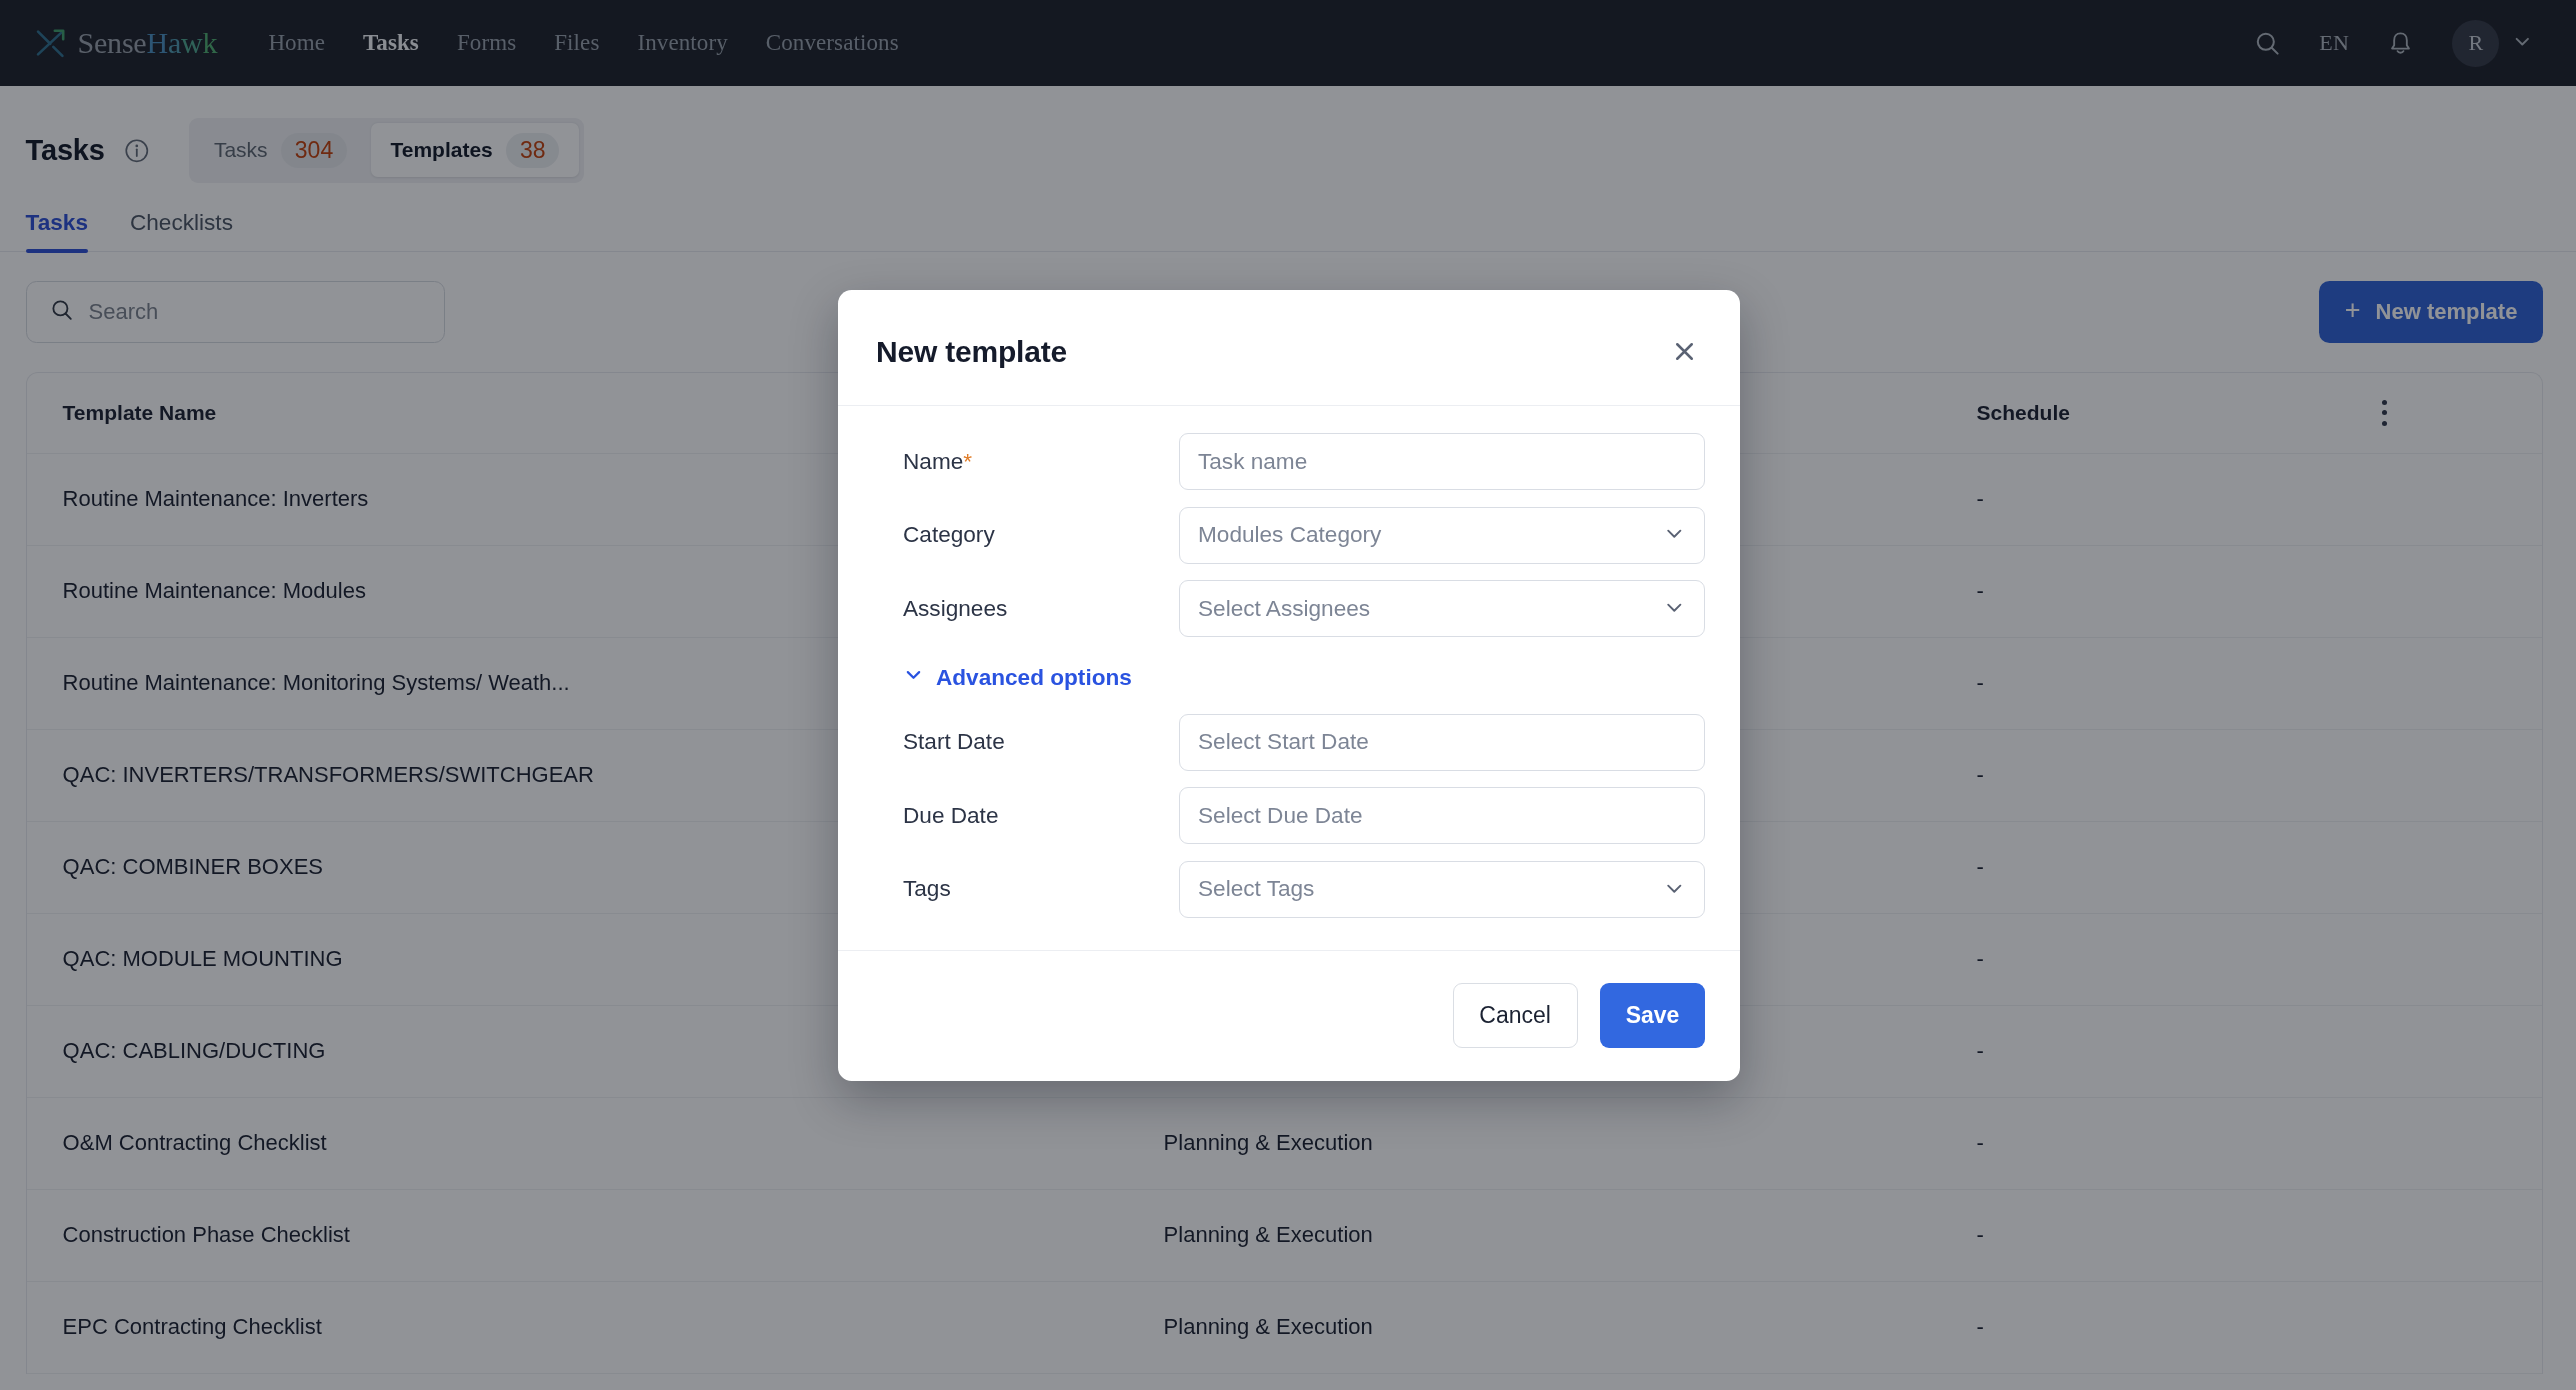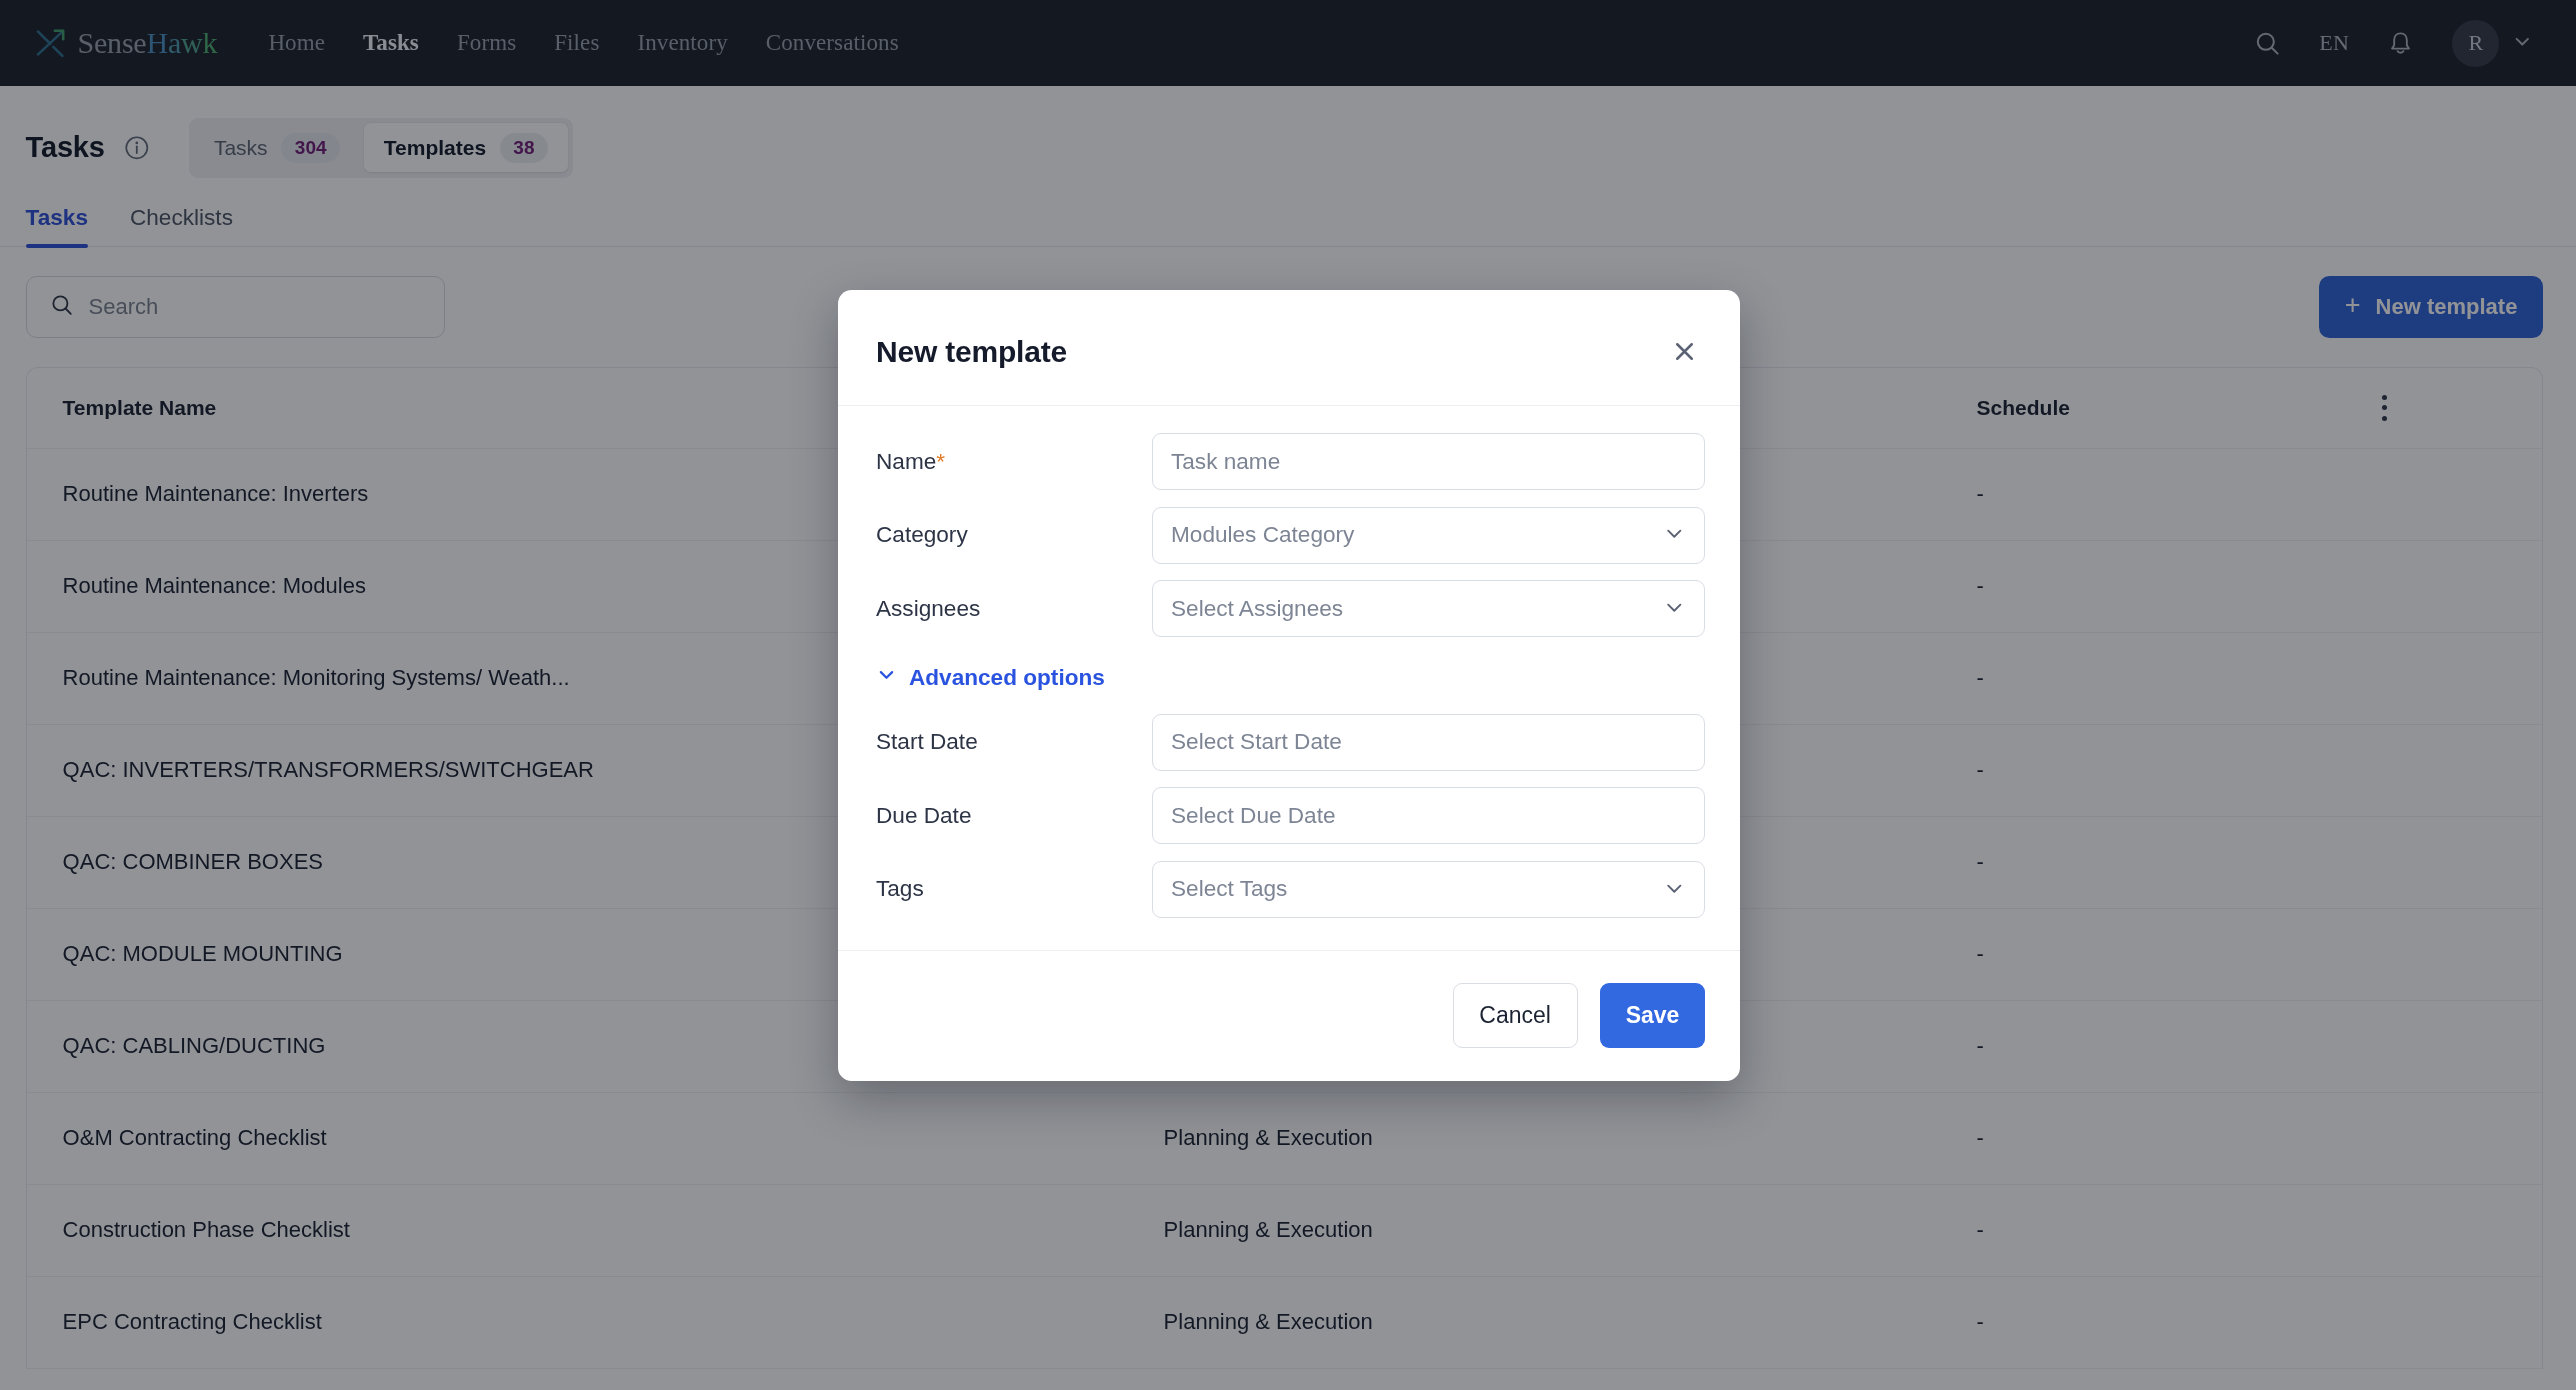--- a/index.html
+++ b/index.html
@@ -58,21 +58,21 @@
     margin-left: 19.6px;
   }
   .seg-btn {
     display: flex; align-items: center; gap: 13.6px;
     padding: 9.8px 19.6px; border-radius: 6.8px; cursor: pointer;
     font-size: 21px; color: #5c6470; white-space: nowrap;
   }
   .seg-btn.active { background: #ffffff; color: #111827; font-weight: 700; box-shadow: 0 0.8px 2.3px rgba(16,24,40,.10); }
   .seg-count {
     background: #e6e8ec; border-radius: 18px; padding: 3.8px 13.6px;
-    font-size: 19px; font-weight: 700; color: #701a75;
+    font-size: 23px; font-weight: 400; color: #c2410c;
   }
   .seg-btn.active .seg-count { background: #eceef1; }
 
   
   .subtabs {
     display: flex; align-items: flex-end; gap: 42px;
     padding: 27px 0 0 25.6px;
     border-bottom: 1.5px solid #e8eaee;
     position: relative;
   }
@@ -123,21 +123,21 @@
     box-shadow: 0 18px 48px rgba(9,14,28,0.30);
     display: flex; flex-direction: column;
   }
   .modal-head {
     display: flex; align-items: center; justify-content: space-between;
     padding: 41px 35px 33px 38px; border-bottom: 1.5px solid #eceef2;
   }
   .modal-title { font-size: 30px; font-weight: 700; color: #151b2b; letter-spacing: -0.2px; }
   .close-btn { width: 41px; height: 41px; display: flex; align-items: center; justify-content: center; cursor: pointer; }
 
-  .modal-body { padding: 27px 35px 32px 38px; }
+  .modal-body { padding: 27px 35px 32px 38px; margin-left: 27px; }
   .frow { display: flex; align-items: center; margin-bottom: 16.6px; }
   .flabel { flex: 0 0 276px; font-size: 22.6px; color: #2c3446; }
   .req { color: #e07c28; font-size: 22.6px; }
   .fctrl {
     flex: 1; height: 57px; border: 1.5px solid #d9dde4; border-radius: 9px;
     display: flex; align-items: center; padding: 0 18px; background: #fff; cursor: pointer;
   }
   .fctrl.input { cursor: text; }
   .fph { font-size: 22.6px; color: #7d8595; }
   .chev-right { margin-left: auto; }

